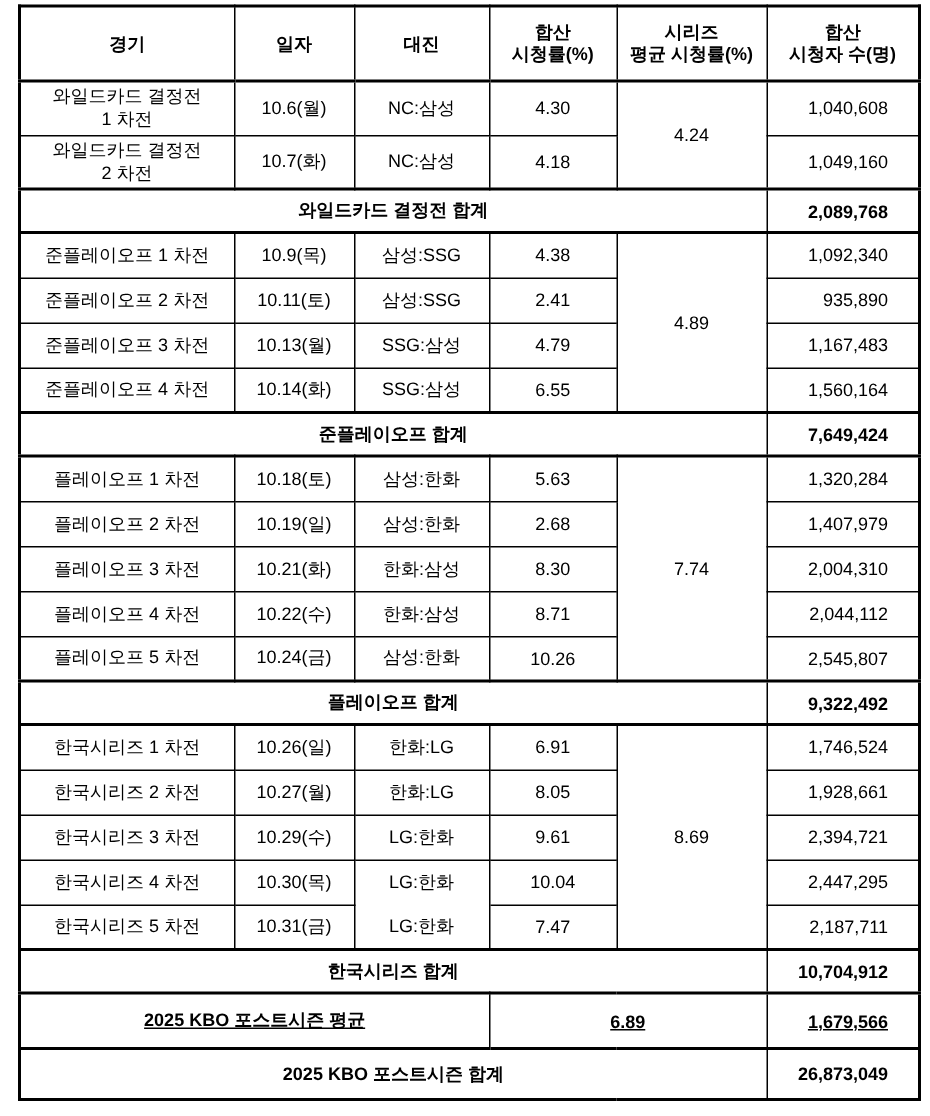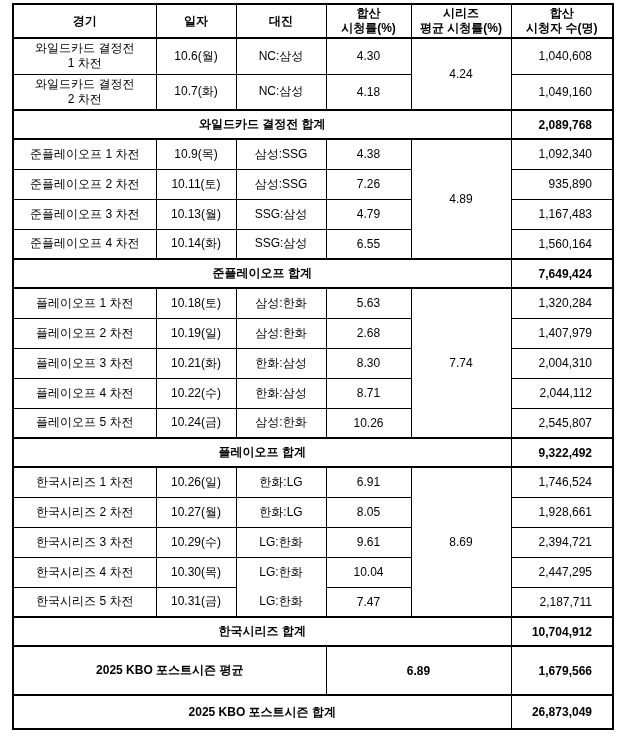--- a/index.html
+++ b/index.html
@@ -17,25 +17,25 @@
     border:1px solid #000;
     font-size:12px; text-align:center; vertical-align:middle;
     padding:0; overflow:hidden;
   }
   thead th {
     font-weight:bold;
     border-bottom:2px solid #000;
     white-space:pre-line; line-height:15px;
   }
   tr { height:30px; }
-  tr.h-header { height:34px; }
+  tr.h-header { height:50px; }
   tr.h-wc { height:36px; }
   tr.summary { height:29px;margin-top:27px; }
   tr.summary td { border-top:2px solid #000; border-bottom:2px solid #000; font-weight:bold; }
-  tr.footer-avg { height:49px; }
+  tr.footer-avg { height:37px;text-decoration:underline; }
   tr.footer-avg td { border-top:2px solid #000; border-bottom:2px solid #000; font-weight:bold; }
   tr.footer-total { height:34px; }
   tr.footer-total td { font-weight:bold; }
   td.num { text-align:right; padding-right:20px; }
   td.pre { white-space:pre-line; line-height:15px; }
   td.b-hidden-bottom { border-bottom-style:hidden; }
 </style>
 </head>
 <body>
 
@@ -90,21 +90,21 @@
       <td>10.9(목)</td>
       <td>삼성:SSG</td>
       <td>4.38</td>
       <td rowspan="4">4.89</td>
       <td class="num">1,092,340</td>
     </tr>
     <tr>
       <td>준플레이오프 2 차전</td>
       <td>10.11(토)</td>
       <td>삼성:SSG</td>
-      <td>7.26</td>
+      <td>2.41</td>
       <td class="num">935,890</td>
     </tr>
     <tr>
       <td>준플레이오프 3 차전</td>
       <td>10.13(월)</td>
       <td>SSG:삼성</td>
       <td>4.79</td>
       <td class="num">1,167,483</td>
     </tr>
     <tr>

